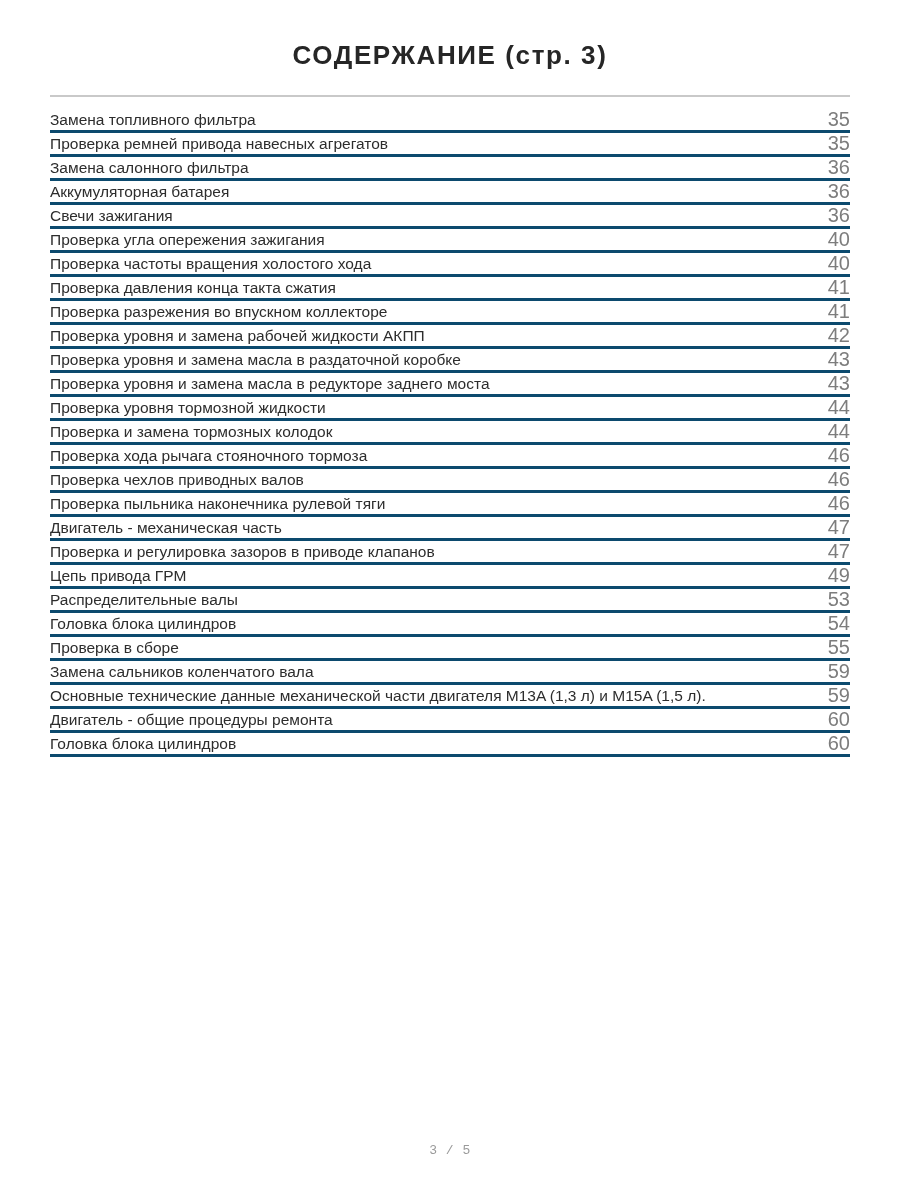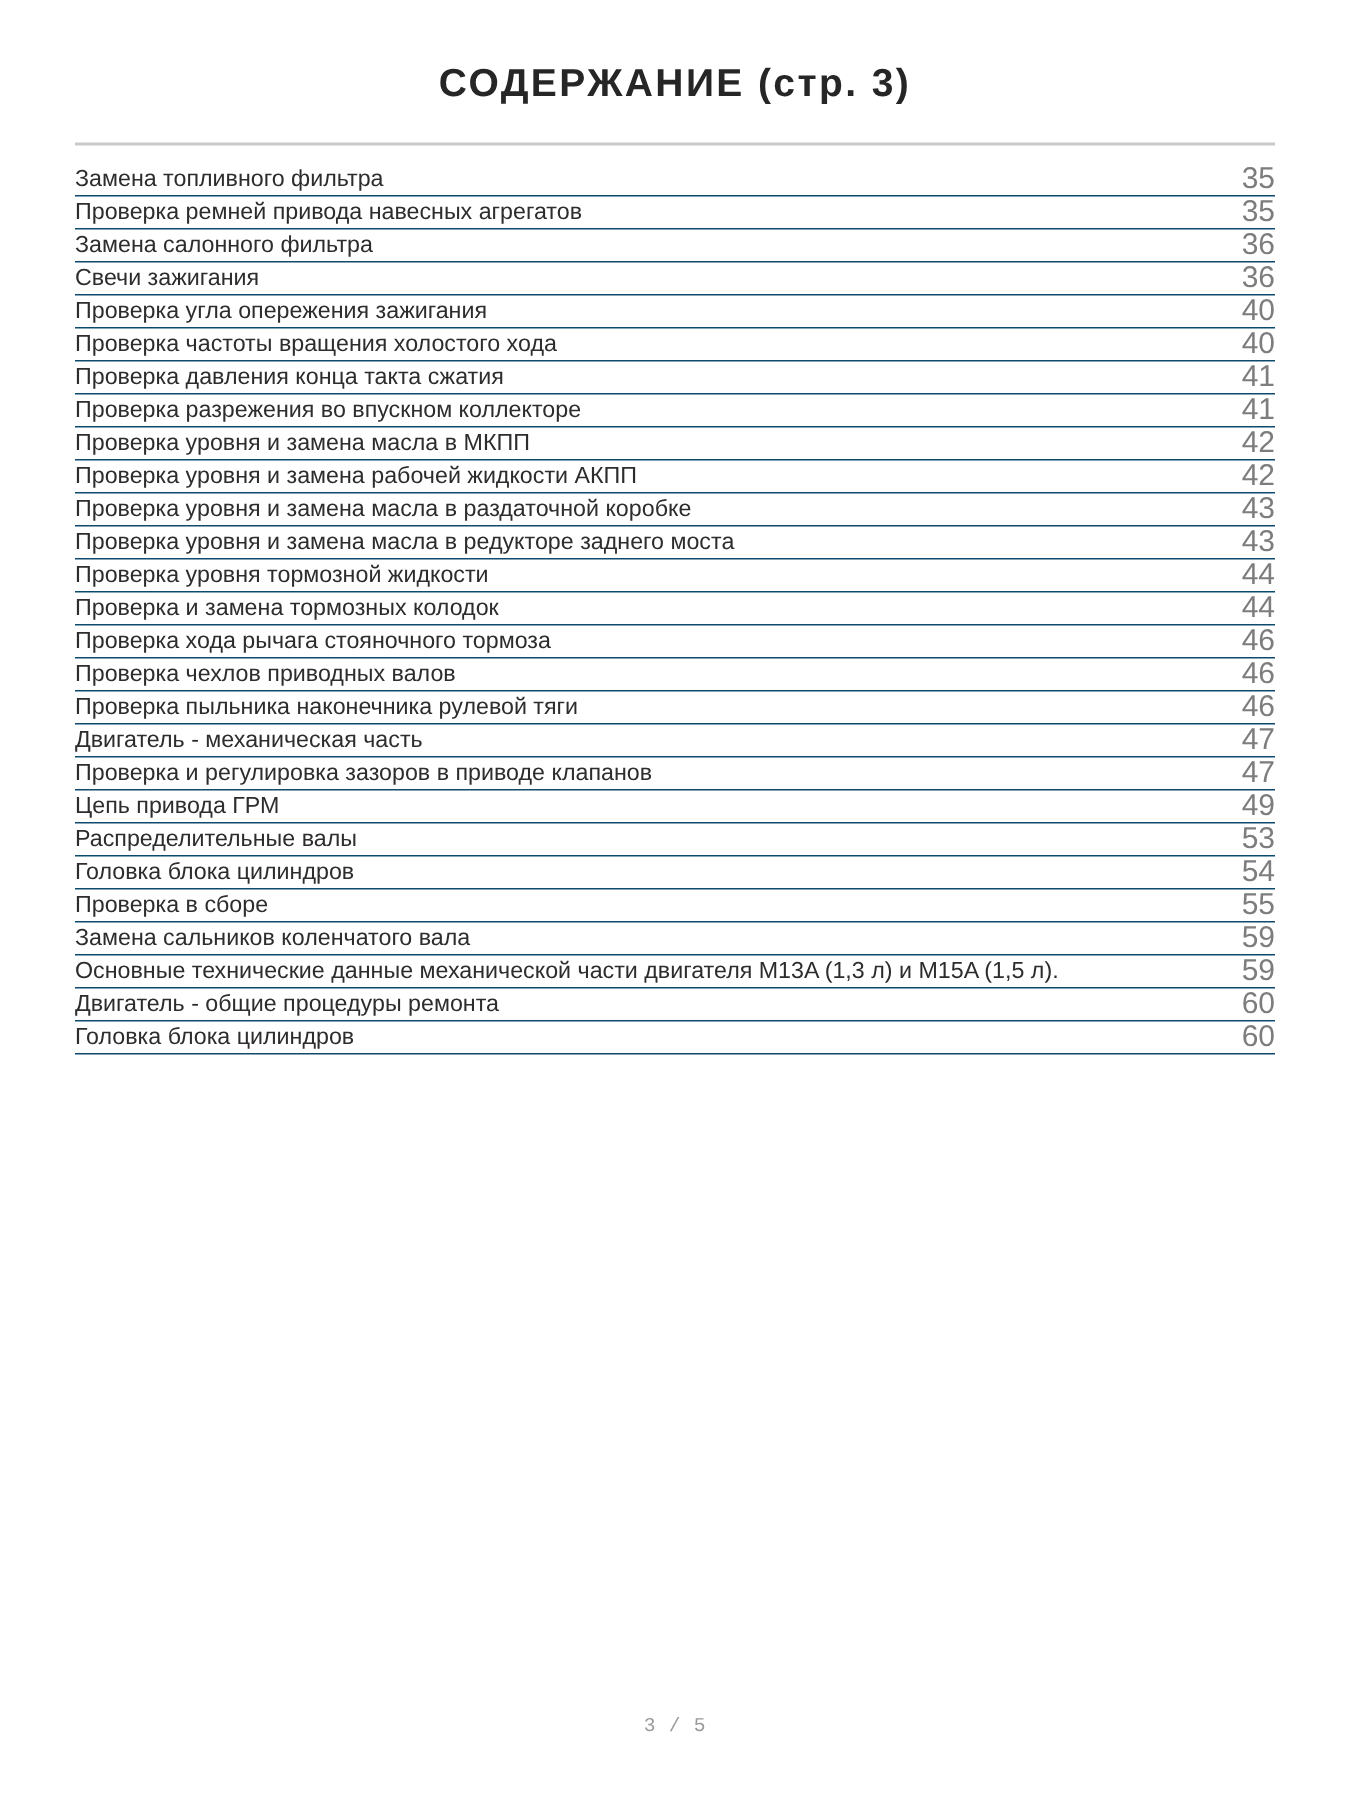--- a/index.html
+++ b/index.html
@@ -42,21 +42,21 @@
     margin-top: 23px;
     width: 100%;
   }
   .toc {
     width: 100%;
     border-collapse: collapse;
     margin-top: 12px;
     table-layout: fixed;
   }
   .toc tr {
-    border-bottom: 1px solid #0c4a6e;
+    border-bottom: 3px solid #0c4a6e;
   }
   .toc td {
     padding: 0;
     vertical-align: middle;
   }
   .toc-entry {
     font-size: 15.5px;
     line-height: 21px;
     color: #2d2d2d;
     padding: 7px 10px 7px 0;
@@ -101,44 +101,44 @@
         </tr>
         <tr>
           <td class="toc-entry">Проверка ремней привода навесных агрегатов</td>
           <td class="toc-page">35</td>
         </tr>
         <tr>
           <td class="toc-entry">Замена салонного фильтра</td>
           <td class="toc-page">36</td>
         </tr>
         <tr>
+          <td class="toc-entry">Аккумуляторная батарея</td>
+          <td class="toc-page">36</td>
+        </tr>
+        <tr>
           <td class="toc-entry">Свечи зажигания</td>
           <td class="toc-page">36</td>
         </tr>
         <tr>
           <td class="toc-entry">Проверка угла опережения зажигания</td>
           <td class="toc-page">40</td>
         </tr>
         <tr>
           <td class="toc-entry">Проверка частоты вращения холостого хода</td>
           <td class="toc-page">40</td>
         </tr>
         <tr>
           <td class="toc-entry">Проверка давления конца такта сжатия</td>
           <td class="toc-page">41</td>
         </tr>
         <tr>
           <td class="toc-entry">Проверка разрежения во впускном коллекторе</td>
           <td class="toc-page">41</td>
         </tr>
         <tr>
-          <td class="toc-entry">Проверка уровня и замена масла в МКПП</td>
-          <td class="toc-page">42</td>
-        </tr>
-        <tr>
           <td class="toc-entry">Проверка уровня и замена рабочей жидкости АКПП</td>
           <td class="toc-page">42</td>
         </tr>
         <tr>
           <td class="toc-entry">Проверка уровня и замена масла в раздаточной коробке</td>
           <td class="toc-page">43</td>
         </tr>
         <tr>
           <td class="toc-entry">Проверка уровня и замена масла в редукторе заднего моста</td>
           <td class="toc-page">43</td>

